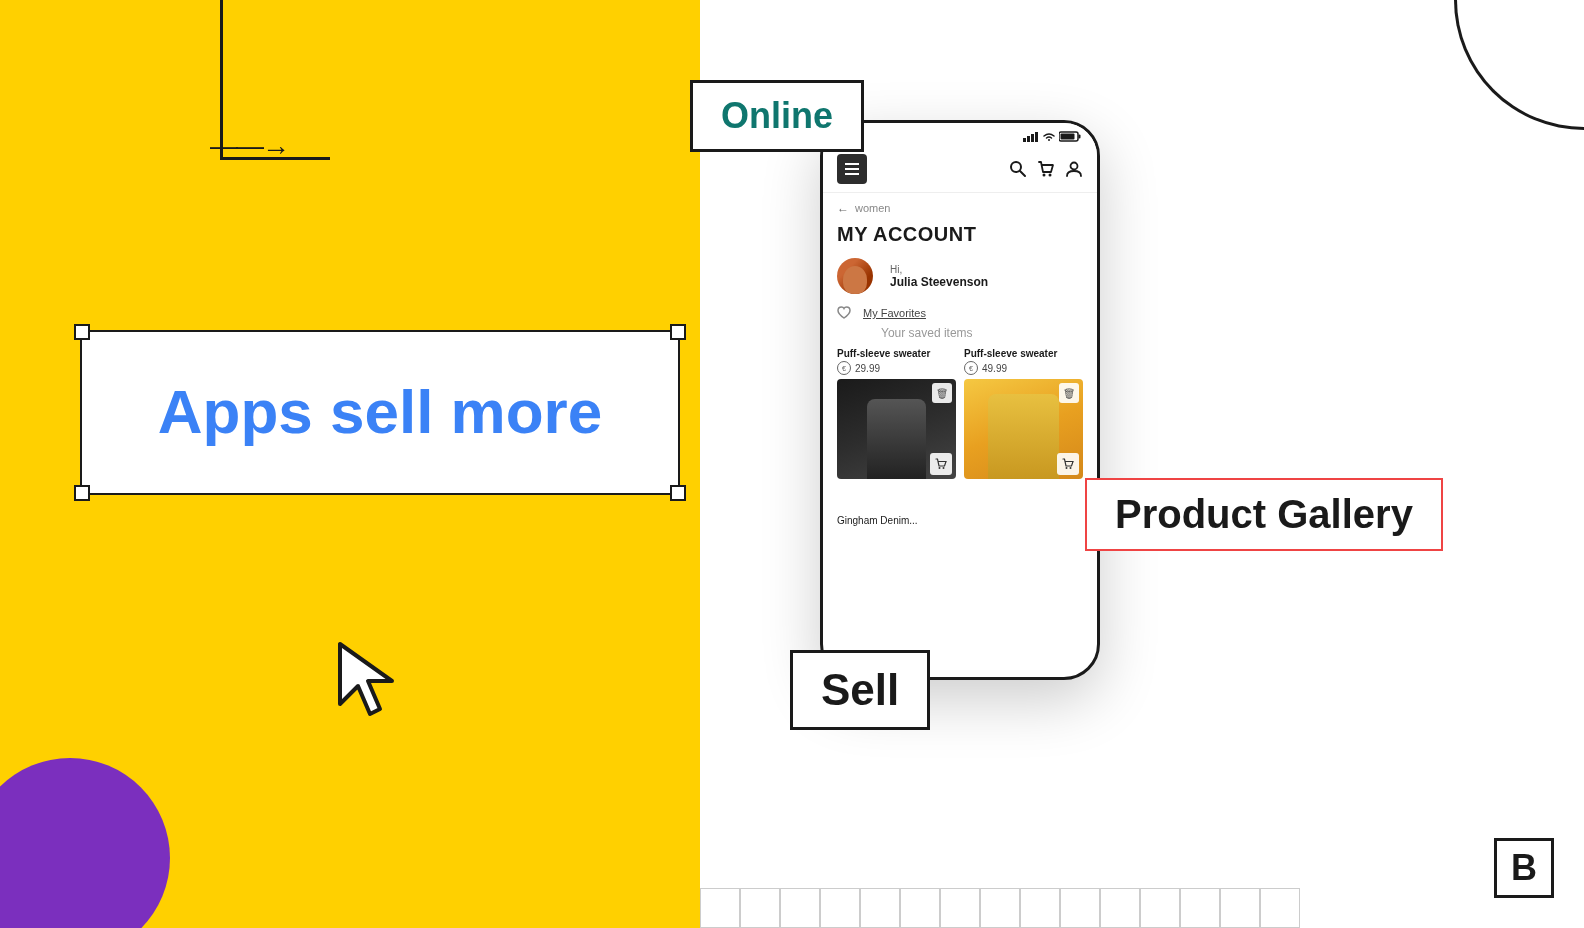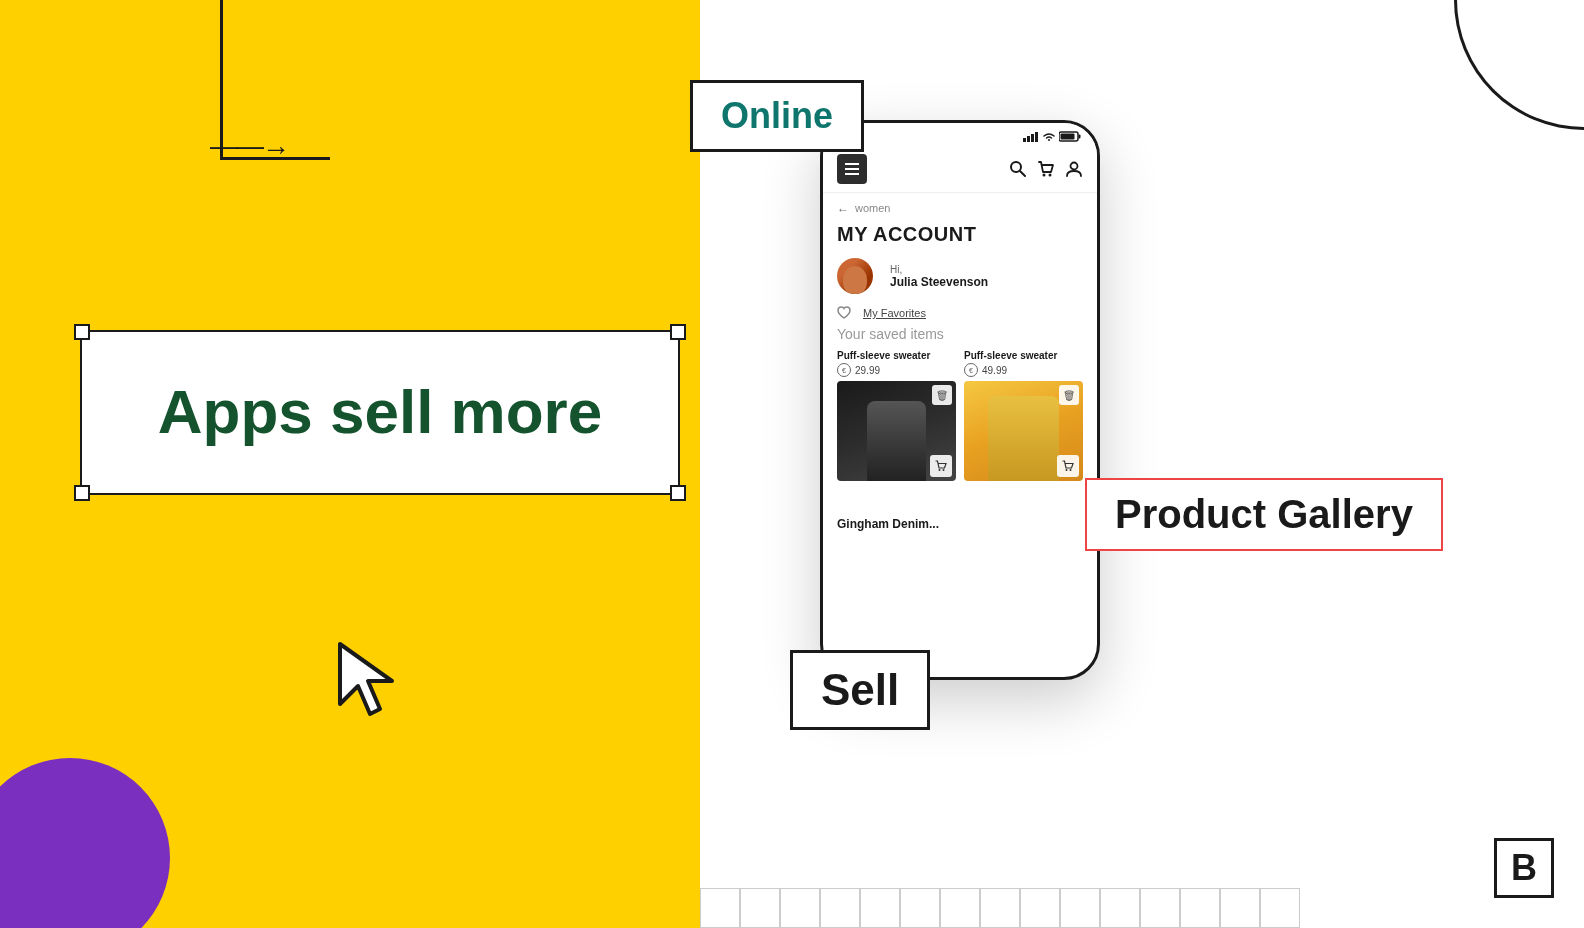--- a/index.html
+++ b/index.html
@@ -85,21 +85,21 @@
       position: absolute;
       width: 16px;
       height: 16px;
       border: 2px solid #1a1a1a;
       background: #fff;
     }
 
     .text-box-main-text {
       font-size: 62px;
       font-weight: 900;
-      color: #14532d;
+      color: #3b82f6;
       text-align: center;
       line-height: 1.1;
     }
 
     .grid-cell {
       width: 40px;
       height: 40px;
       border: 1.5px solid #ccc;
       flex-shrink: 0;
     }
@@ -236,23 +236,24 @@
       margin-bottom: 6px;
     }
 
     .favorites-link {
       font-size: 11px;
       color: #444;
       text-decoration: underline;
     }
 
     .saved-items-label {
-      font-size: 14px;
+      font-size: 12px;
       color: #999;
       margin-bottom: 8px;
+      margin-left: 44px;
     }
 
     .products-grid {
       display: grid;
       grid-template-columns: 1fr 1fr;
       gap: 8px;
     }
 
     .product-card {
       position: relative;
@@ -326,22 +327,22 @@
       justify-content: center;
       font-size: 10px;
       color: #444;
     }
 
     .product-partial {
       margin-top: 8px;
     }
 
     .product-partial-name {
-      font-size: 12px;
-      font-weight: 700;
+      font-size: 10px;
+      font-weight: 400;
       color: #1a1a1a;
       margin-top: 36px;
     }
 
     
     .label-online {
       position: absolute;
       left: 690px;
       top: 80px;
       background: #fff;

